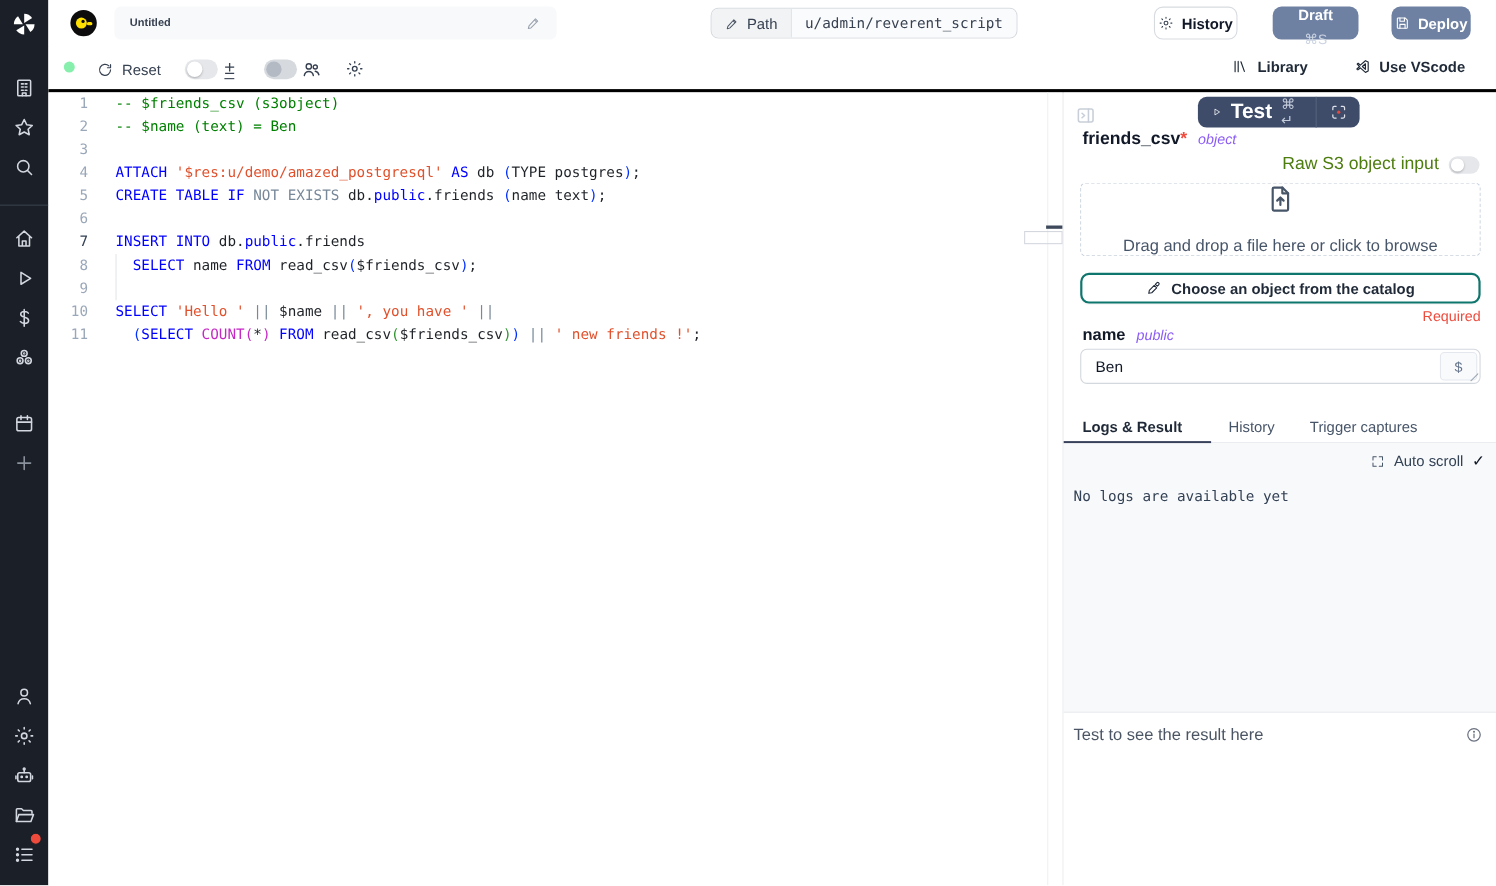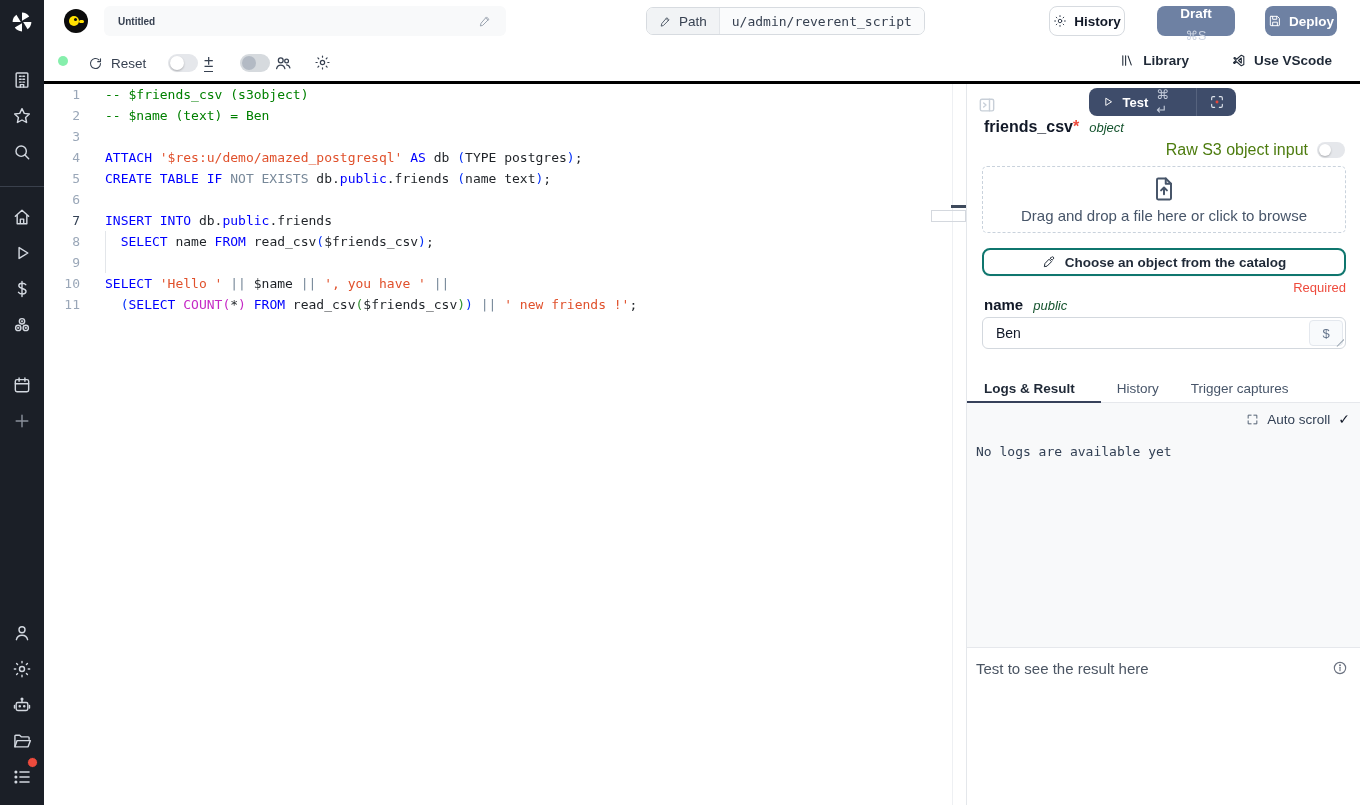--- a/index.html
+++ b/index.html
@@ -83,38 +83,38 @@
   .grip { position:absolute; left:951px; top:205px; width:15px; height:3px; background:#3e4a5c; cursor:col-resize; }
   .vdiv { position:absolute; left:966px; top:84px; width:1px; bottom:0; background:#e4e7eb; }
 
   
   .rp { position:absolute; left:967px; top:84px; right:0; bottom:0; background:#fff; }
   .collapse-ic { position:absolute; left:10px; top:11px; width:20px; height:20px; color:#c8cfd8; cursor:pointer; }
   .test-group { position:absolute; left:122px; top:4px; width:147px; height:28px; background:#3e4c6a;
                 border-radius:8px; display:flex; align-items:center; color:#fff; cursor:pointer; }
   .test-main { display:flex; align-items:center; gap:8px; padding:0 10px 0 12px; flex:1; }
   .test-main svg { width:14px; height:14px; }
-  .test-label { font-size:13px; font-weight:700; }
+  .test-label { font-size:19px; font-weight:700; }
   .test-kbd { font-size:13px; color:#c3cbda; letter-spacing:1px; }
   .test-capture { width:40px; align-self:stretch; border-left:1px solid #56637e; display:flex;
                   align-items:center; justify-content:center; cursor:pointer; }
   .test-capture svg { width:16px; height:16px; color:#dfe4ec; }
 
   .arg-head { position:absolute; left:17px; display:flex; align-items:baseline; gap:10px; }
   .arg-name { font-size:16px; font-weight:700; color:#111827; }
   .arg-star { color:#ee4b3d; }
-  .arg-type { font-size:13px; font-style:italic; color:#14532d; }
+  .arg-type { font-size:13px; font-style:italic; color:#8b5cf6; }
   .raws3 { position:absolute; top:57px; right:15px; display:flex; align-items:center; gap:9px; }
   .raws3 .lbl { font-size:16px; color:#4d7c0f; }
   .mini-toggle { position:relative; width:28px; height:16px; border-radius:8px; background:#e5e7eb; cursor:pointer; }
   .mini-toggle .knob { position:absolute; left:2px; top:2px; width:12px; height:12px; border-radius:50%;
                        background:#fff; box-shadow:0 1px 2px rgba(0,0,0,.25); }
   .droparea { position:absolute; left:15px; right:14px; top:82px; height:67px; border:1.5px dashed #c9d2dc;
               border-radius:5px; display:flex; flex-direction:column; align-items:center;
-              justify-content:center; gap:4px; cursor:pointer; }
+              justify-content:space-between; gap:4px; cursor:pointer; }
   .droparea svg { width:28px; height:28px; color:#475569; }
   .droparea .txt { font-size:15px; color:#475569; }
   .catalog-btn { position:absolute; left:15px; right:14px; top:164px; height:28px; background:#fff;
                  border:2px solid #0f766e; border-radius:8px; display:flex; align-items:center;
                  justify-content:center; gap:9px; font-size:13.5px; font-weight:600; color:#1f2937;
                  box-shadow:0 1px 1px rgba(0,0,0,.03); cursor:pointer; }
   .catalog-btn svg { width:14px; height:14px; color:#1f2937; }
   .required { position:absolute; right:14px; top:196px; font-size:13px; color:#ee4b3d; }
   .arg2-head { top:212px; }
   .arg2-head .arg-name { font-size:15px; }

